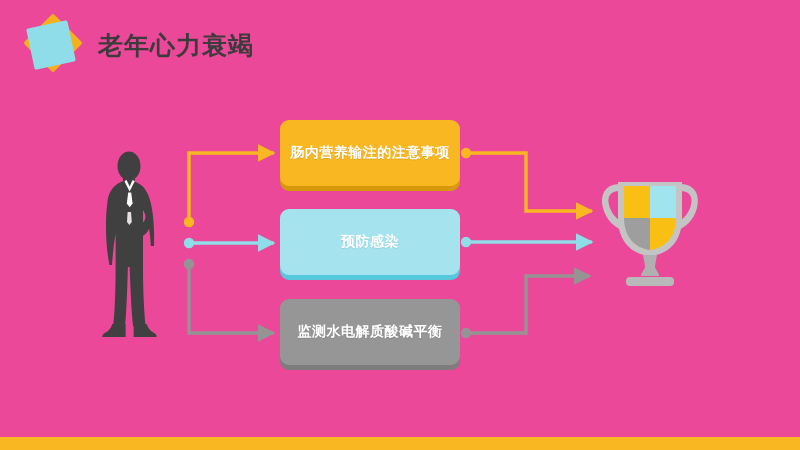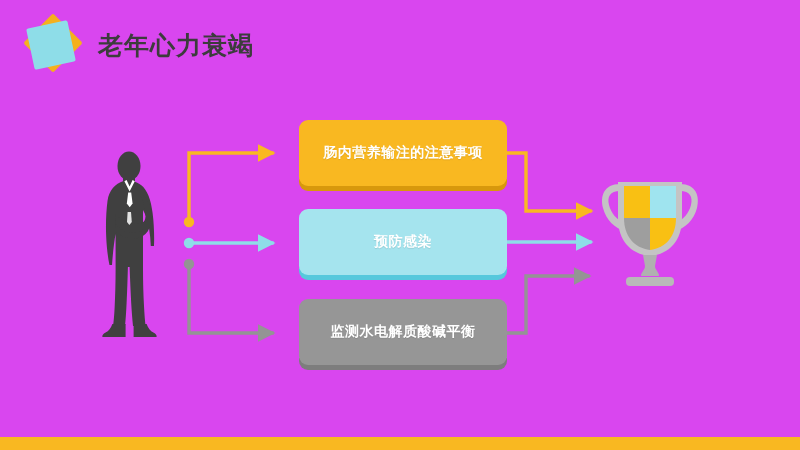--- a/index.html
+++ b/index.html
@@ -4,43 +4,42 @@
 <title>老年心力衰竭</title>
 <style>
   html,body{margin:0;padding:0;}
   body{
     width:800px;height:450px;
     background:#ffffff;
     font-family:"Liberation Sans","DejaVu Sans",sans-serif;
     overflow:hidden;
     position:relative;
   }
-  #slide{position:absolute;left:0;top:0;width:800px;height:450px;background:#d946ef;overflow:hidden;}
+  #slide{position:absolute;left:0;top:0;width:800px;height:450px;background:#ec4899;overflow:hidden;}
 
   
   .header{position:absolute;left:0;top:0;width:800px;height:90px;}
   .logo-wrap{position:absolute;left:22px;top:13px;width:62px;height:62px;}
   .logo-sq{position:absolute;border-radius:2px;}
   .logo-sq.back{left:10px;top:9px;width:42px;height:42px;background:#f5b01d;transform:rotate(45deg);}
   .logo-sq.front{left:8px;top:11px;width:42px;height:42px;background:#8edde8;transform:rotate(-12deg);}
   .title{
     position:absolute;left:98px;top:28px;
     font-size:25px;line-height:34px;font-weight:700;
     color:#3c3c3c;letter-spacing:1px;white-space:nowrap;
   }
 
   
   .person{position:absolute;left:98px;top:150px;width:72px;height:188px;}
 
   
   .box{
-    position:absolute;width:208px;height:66px;border-radius:9px;
+    position:absolute;width:180px;height:66px;border-radius:9px;
     display:flex;align-items:center;justify-content:center;
     box-sizing:border-box;
-    margin-left:19px;
   }
   .box .label{
     font-size:14px;font-weight:700;color:#ffffff;
     letter-spacing:0.5px;white-space:nowrap;
     text-shadow:0 1px 1px rgba(0,0,0,0.10);
     position:relative;z-index:2;
   }
   .box .shade{
     position:absolute;left:0;right:0;bottom:-5px;height:12px;
     border-radius:0 0 9px 9px;z-index:0;

